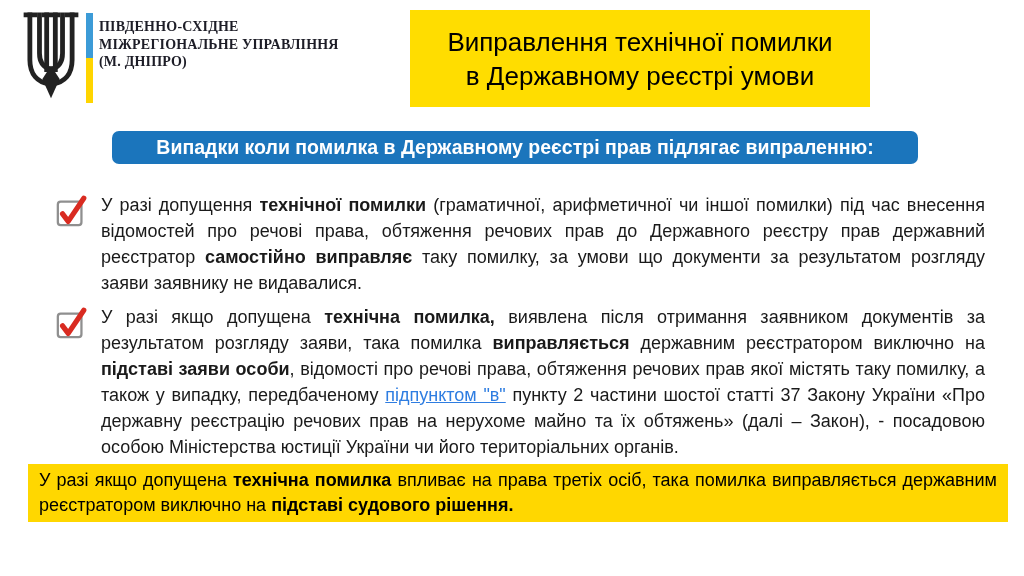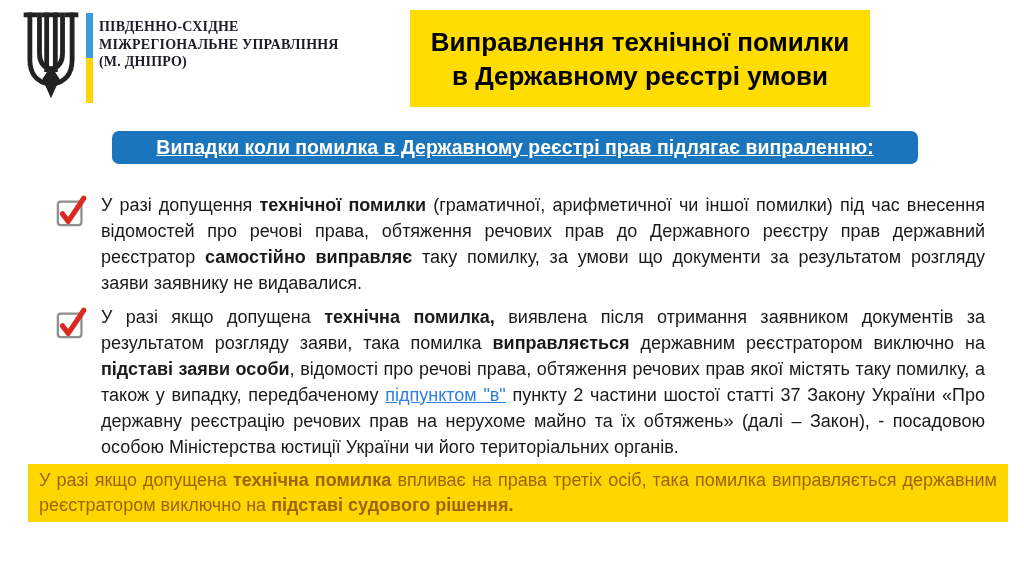--- a/index.html
+++ b/index.html
@@ -13,47 +13,46 @@
   .flagbar{
     width:7px;height:90px;margin:3px 6px 0 4px;flex:0 0 auto;
     background:linear-gradient(to bottom,var(--flag_blue,#3c9bd7) 0 50%,var(--flag_yellow,#ffd500) 50% 100%);
   }
   .orgname{padding-top:8px;font-weight:700;font-size:14px;line-height:17.5px;
     color:#1d1d27;letter-spacing:.2px;white-space:nowrap;}
   .titlebox{
     position:absolute;left:410px;top:10px;width:460px;height:97px;
     background:var(--title_bg,#ffdd00);display:flex;flex-direction:column;
     align-items:center;justify-content:center;text-align:right;
-    font-weight:700;font-size:26px;line-height:34px;color:#000;
+    font-weight:400;font-size:26px;line-height:34px;color:#000;
   }
   
   .subtitle{
     position:absolute;left:112px;top:131px;width:806px;height:33px;
     background:var(--subtitle_bg,#1b75bc);border-radius:7px;
     color:var(--subtitle_text,#fff);font-weight:700;font-size:19.5px;line-height:33px;
     text-align:center;
-    text-decoration:underline;
   }
   
   .bullet{position:absolute;left:55px;width:930px;}
   .bullet-1{top:192px;}
   .bullet-2{top:304px;}
   .checkwrap{position:absolute;left:0;top:2px;width:34px;height:34px;}
   .ptext{
     margin:0 8px 0 46px;width:884px;font-size:18px;line-height:26px;
     text-align:justify;color:var(--body_text,#1a1a1a);
   }
   .ptext .b,.highlight .b{font-weight:700;}
   a.link{color:var(--link,#2e7de1);text-decoration:underline;cursor:pointer;}
   
   .highlight{
     position:absolute;left:28px;top:464px;width:958px;
     background:var(--highlight_bg,#ffd700);padding:4px 11px;
   }
-  .highlight p{margin:0;font-size:18px;line-height:25px;text-align:justify;color:#a16207;}
+  .highlight p{margin:0;font-size:18px;line-height:25px;text-align:justify;color:#000000;}
 </style>
 </head>
 <body>
 
 <div class="slide">
 
   <div class="logo">
     <svg class="trident" viewBox="0 0 64 100" fill="none" stroke="#222" stroke-width="5" stroke-linecap="square">
       <path d="M6 5 H15 M49 5 H58 M25 5 H39"></path>
       <path d="M10 5 V52 C10 67 18 75 30 77"></path>

